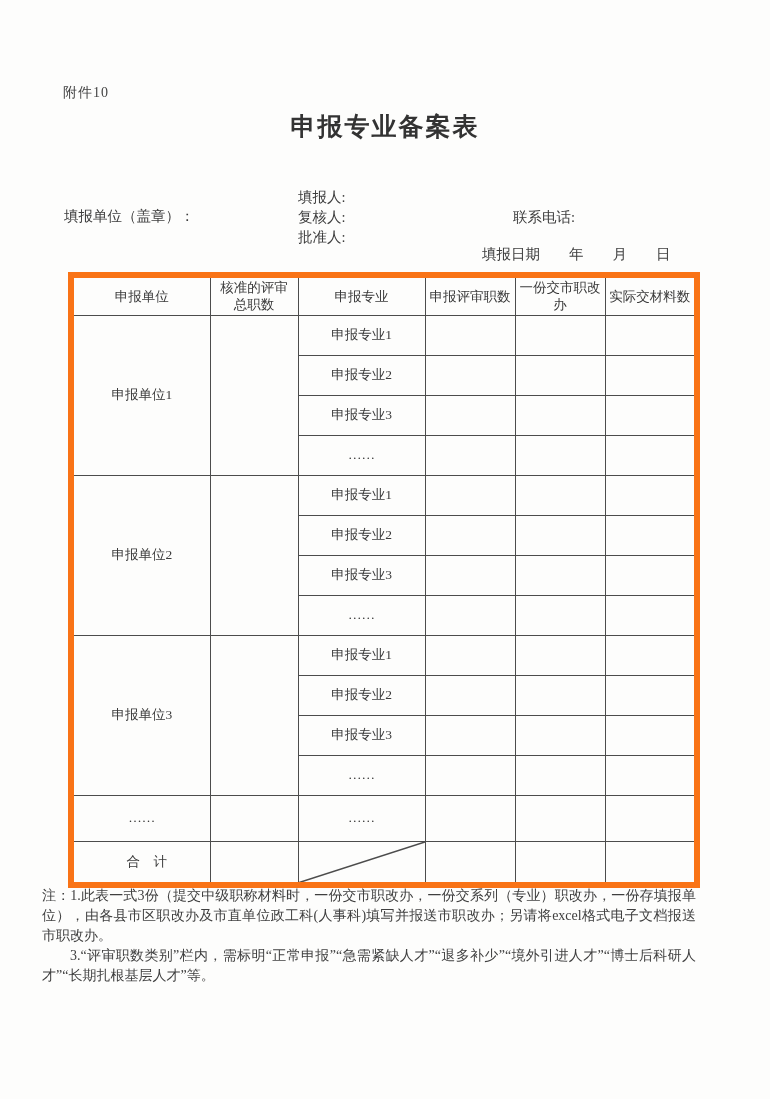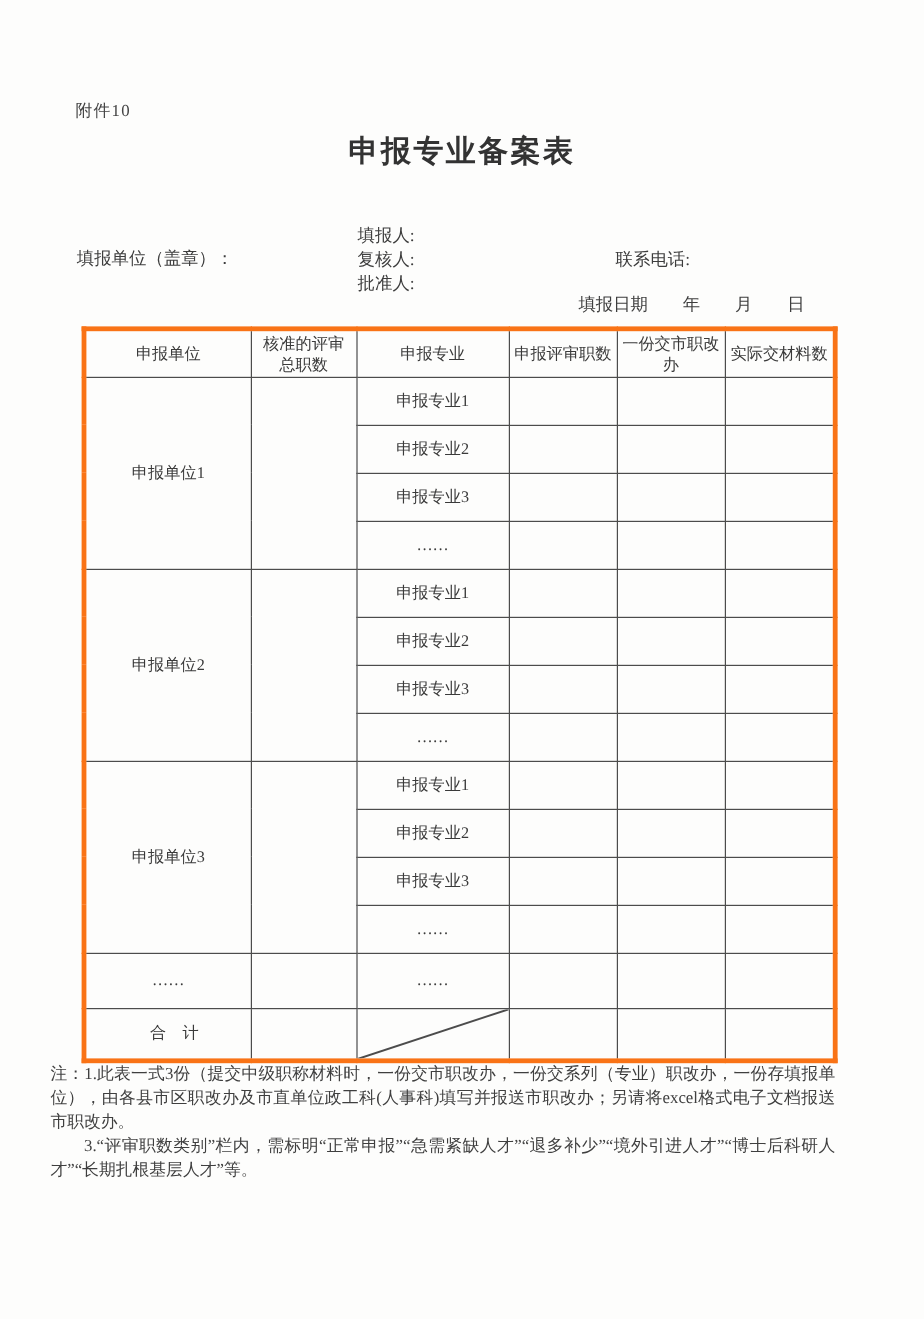--- a/index.html
+++ b/index.html
@@ -34,21 +34,21 @@
   .lbl-filler { left:298px; top:188px; }
   .lbl-review { left:298px; top:208px; }
   .lbl-approv { left:298px; top:228px; }
   .lbl-phone  { left:513px; top:208px; }
   .lbl-date   { left:462px; top:245px; font-size:14.5px;margin-left:20px; }
 
   table.main {
     position:absolute; left:68px; top:272px;
     width:626px; table-layout:fixed;
     border-collapse:collapse;
-    border:4px solid #f97316;
+    border:6px solid #f97316;
   }
   table.main td {
     border:1px solid #4c4c4c;
     text-align:center; vertical-align:middle;
     font-size:13.5px; color:#3a3a3a;
     padding:0 2px;
     overflow:hidden;
   }
   tr.hdr td { height:40px; line-height:17px; }
   tr.row td { height:40px; }

